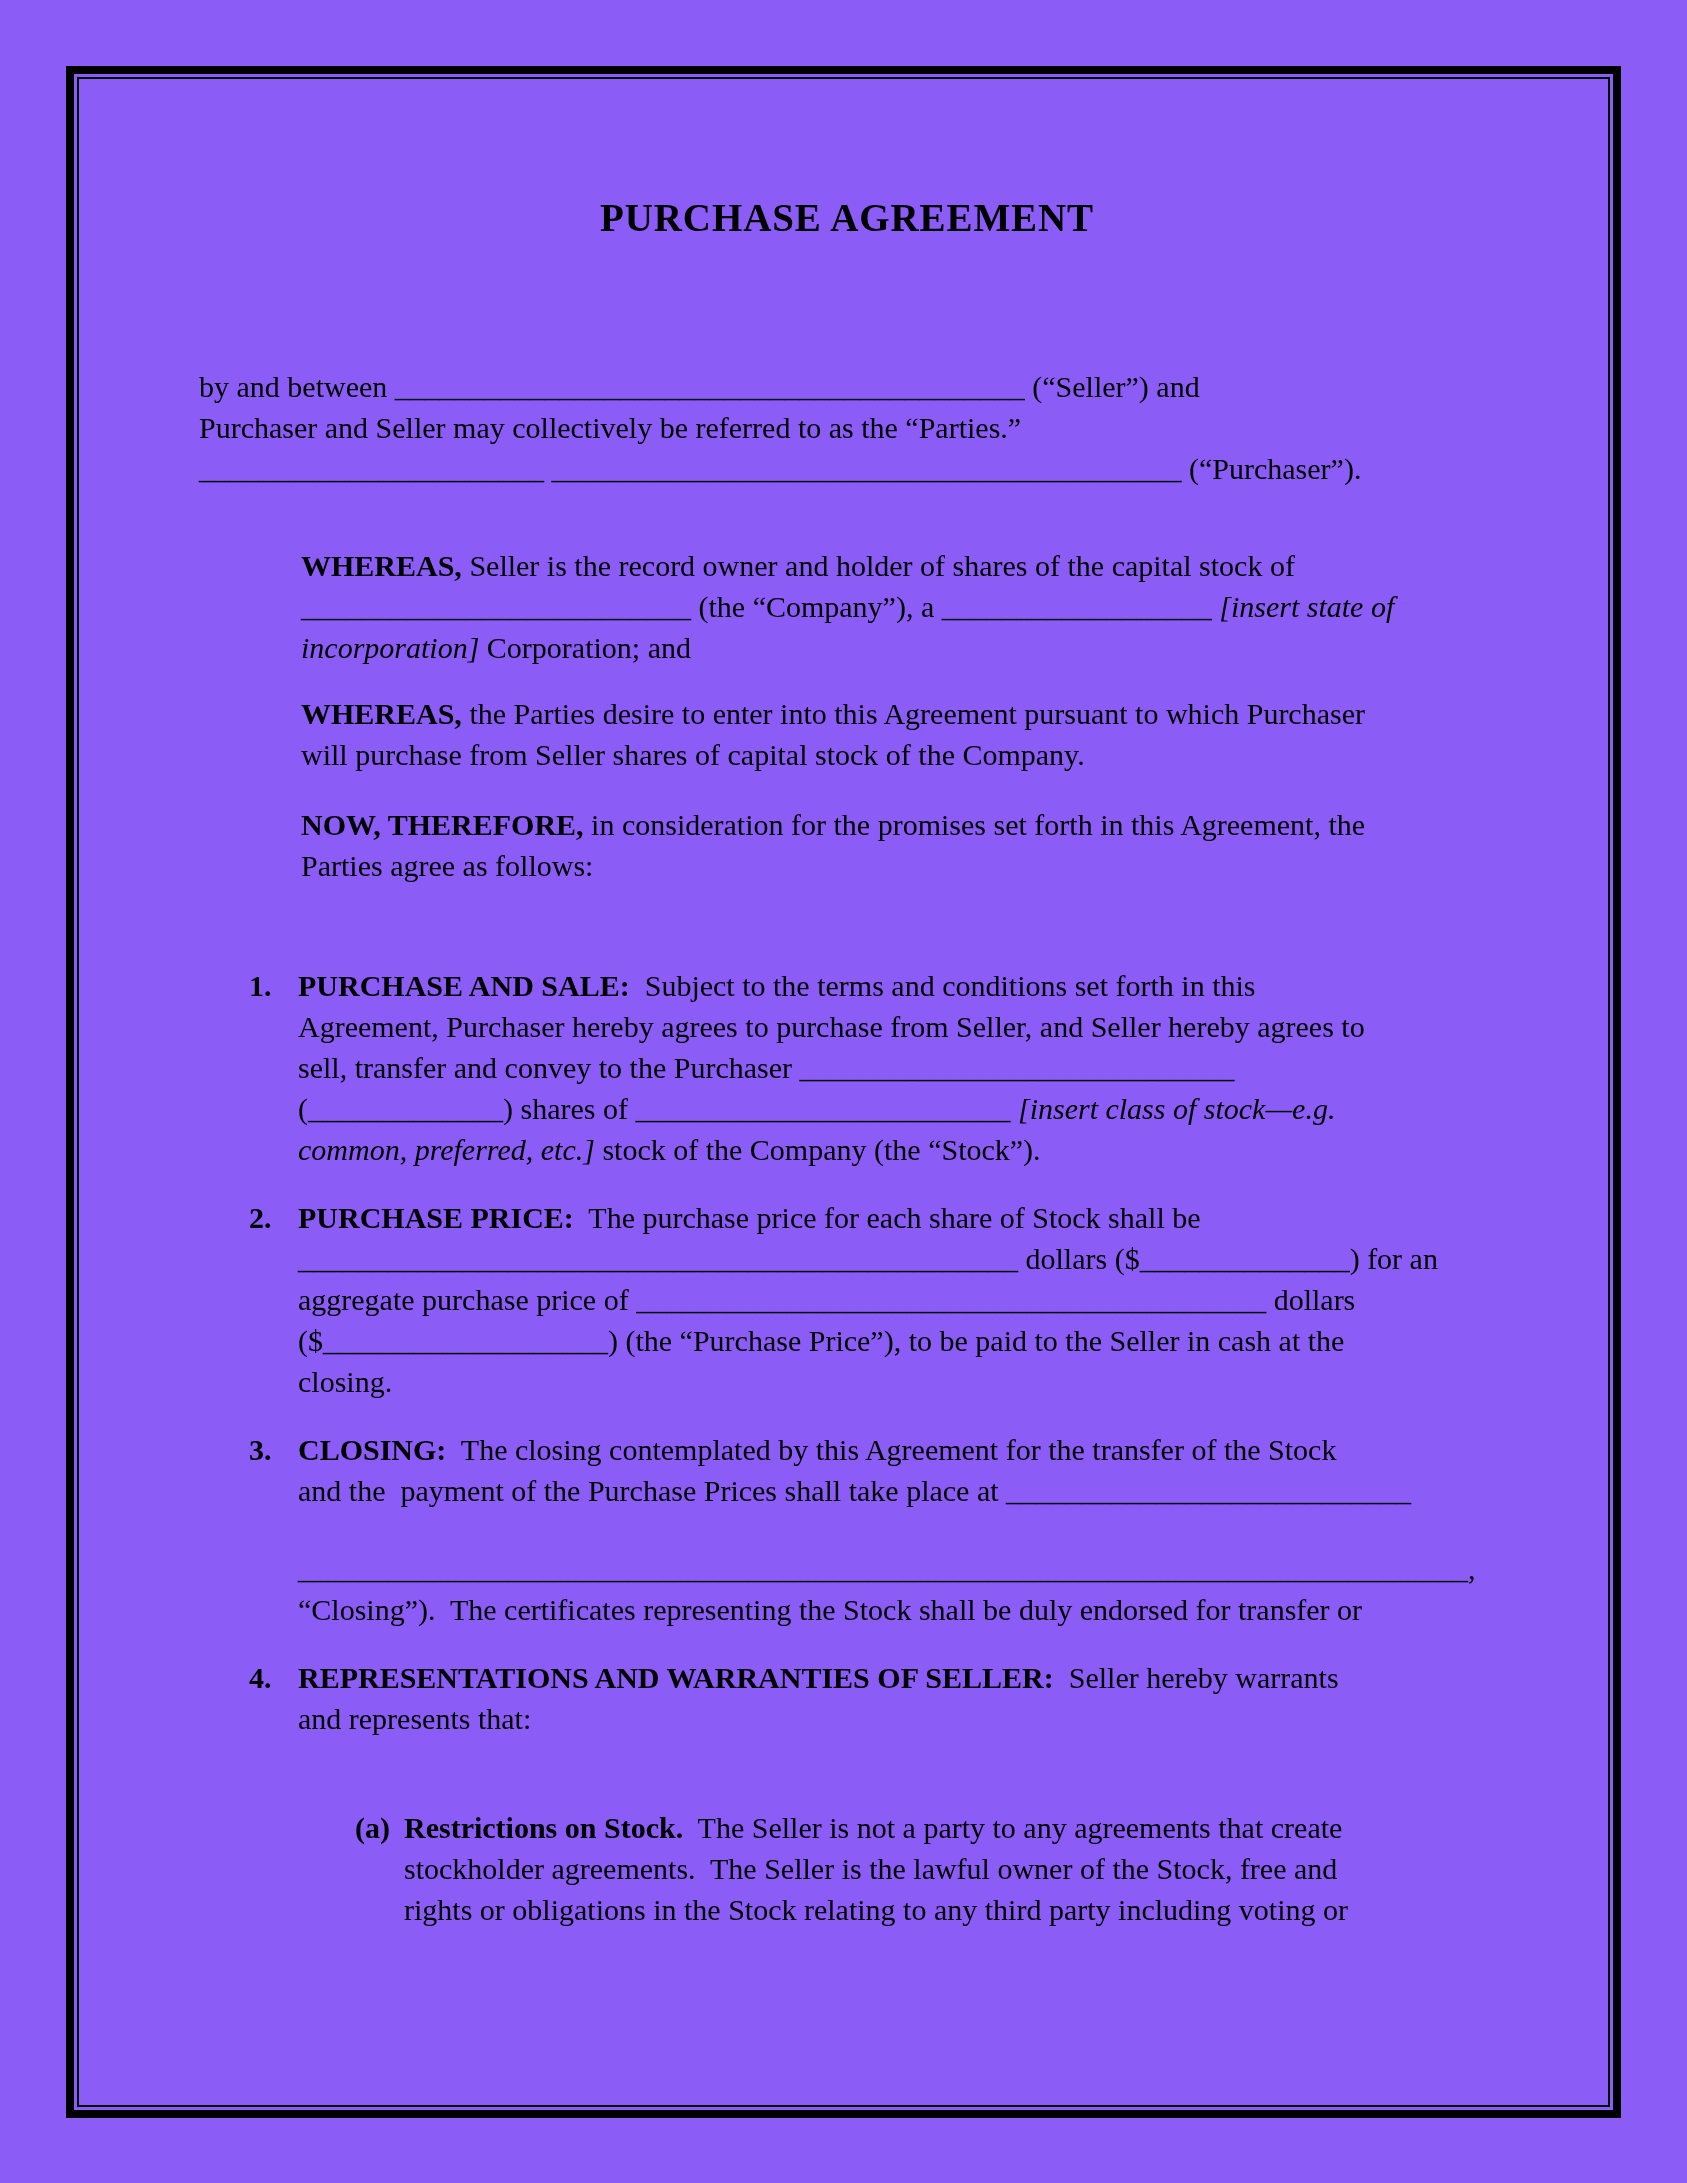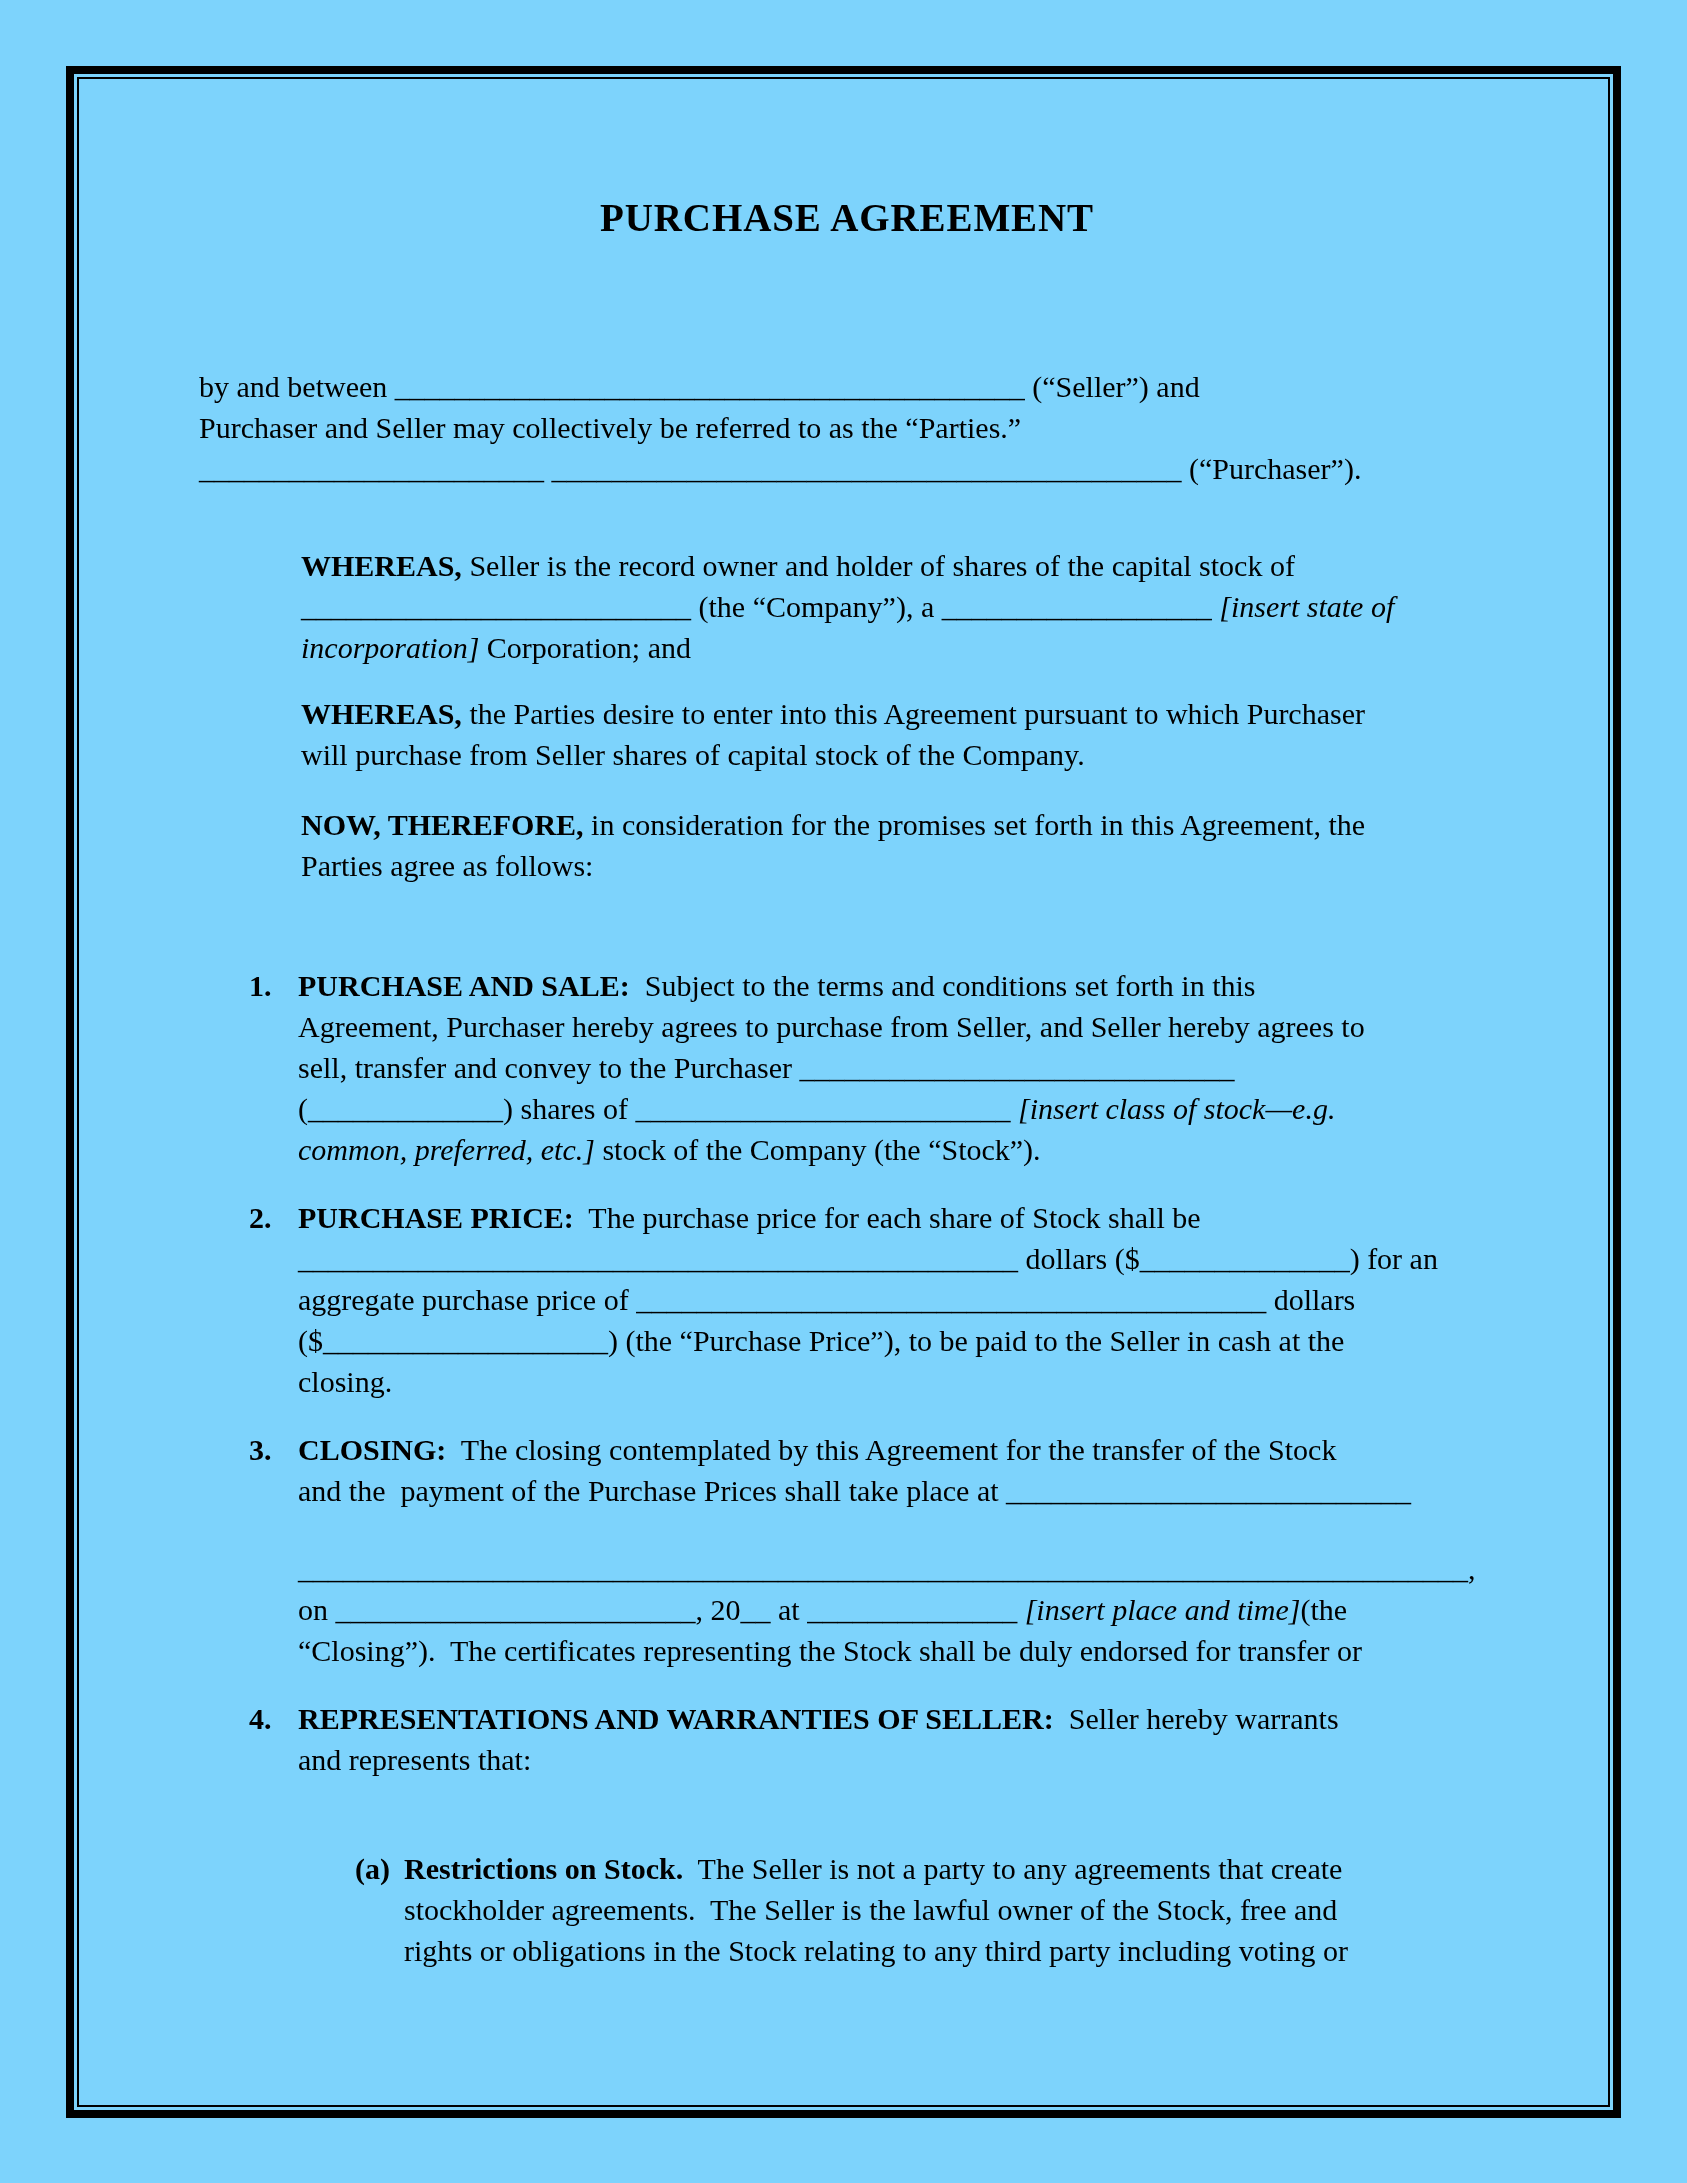--- a/index.html
+++ b/index.html
@@ -1,17 +1,17 @@
 <!DOCTYPE html>
 <html style="font-size:14px"><head>
 <meta charset="utf-8">
 <style>
   html, body { margin:0; padding:0; background:#ffffff; }
   .page {
-    position:relative; width:1687px; height:2184px; background:#7dd3fc;
+    position:relative; width:1687px; height:2184px; background:#8b5cf6;
     font-family:"Liberation Serif","DejaVu Serif",serif; color:#000;
     font-size:30px; overflow:hidden;
   }
   .frame-outer {
     position:absolute; left:66px; top:66px; width:1555px; height:2052px;
     border:8.7px solid #000; box-sizing:border-box;
   }
   .frame-inner {
     position:absolute; left:2.6px; top:2.6px; right:2.6px; bottom:2.6px;
     border:2.6px solid #000;
@@ -88,21 +88,20 @@
       <div class="line"><span>________________________________________________ dollars ($______________) for an</span></div>
       <div class="line"><span>aggregate purchase price of __________________________________________ dollars</span></div>
       <div class="line"><span>($___________________) (the “Purchase Price”), to be paid to the Seller in cash at the</span></div>
       <div class="line"><span>closing.</span></div>
     </div>
 
     <div class="para sec" id="s3">
       <div class="line"><span class="num">3.</span><span class="b">CLOSING:</span><span>  The closing contemplated by this Agreement for the transfer of the Stock</span></div>
       <div class="line"><span>and the  payment of the Purchase Prices shall take place at ___________________________</span></div>
       <div class="line gap-before"><span>______________________________________________________________________________,</span></div>
-      <div class="line"><span>on ________________________, 20__ at ______________ </span><span class="i">[insert place and time]</span><span>(the</span></div>
       <div class="line"><span>“Closing”).  The certificates representing the Stock shall be duly endorsed for transfer or</span></div>
     </div>
 
     <div class="para sec" id="s4">
       <div class="line"><span class="num">4.</span><span class="b">REPRESENTATIONS AND WARRANTIES OF SELLER:</span><span>  Seller hereby warrants</span></div>
       <div class="line"><span>and represents that:</span></div>
     </div>
 
     <div class="para sub" id="suba">
       <div class="line"><span class="num">(a)</span><span class="b">Restrictions on Stock.</span><span>  The Seller is not a party to any agreements that create</span></div>

